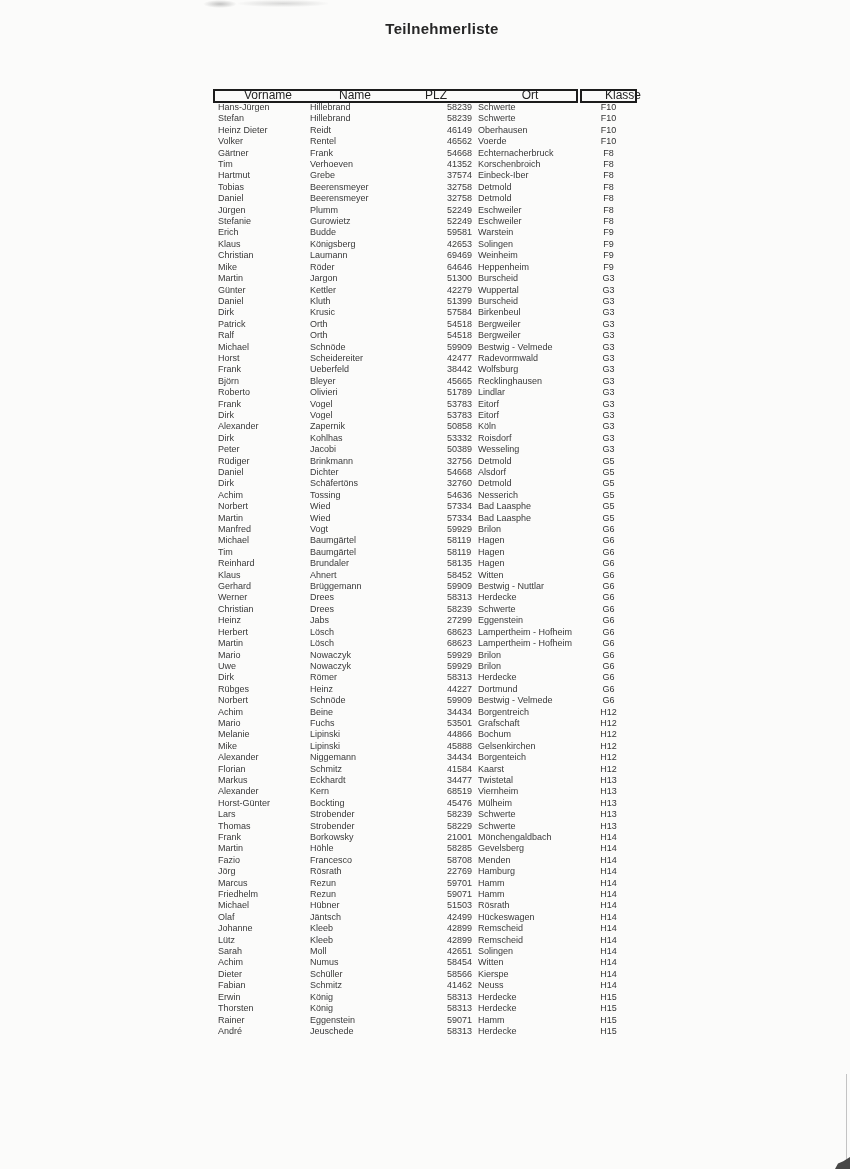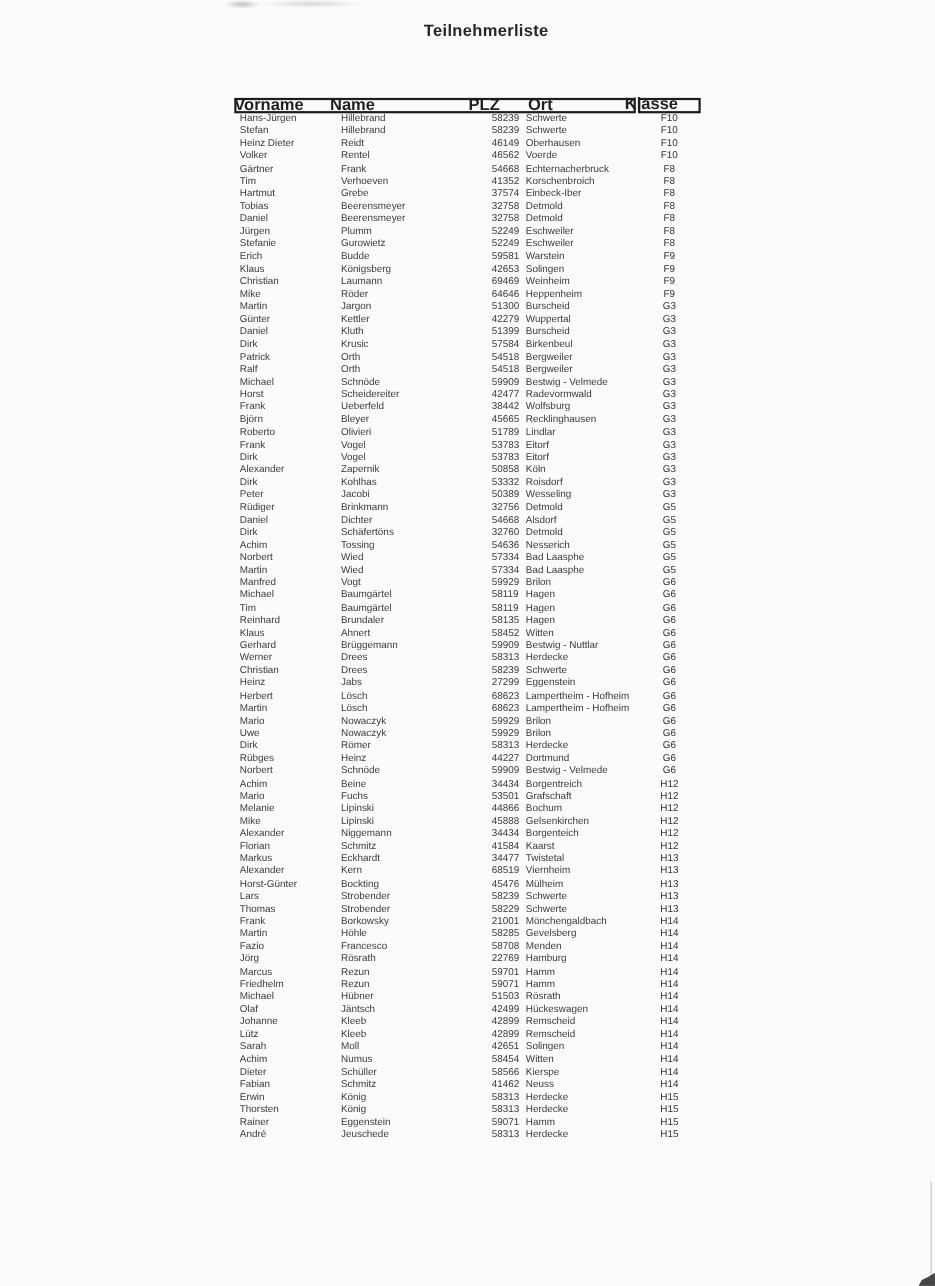--- a/index.html
+++ b/index.html
@@ -51,32 +51,32 @@
     width: 57px;
     height: 14px;
     border: 2px solid #1c1c1c;
     box-sizing: border-box;
     background: #fafaf9;
     text-align: center;
   }
   .hcell {
     position: absolute;
     top: 0;
-    font-size: 15px;
-    font-weight: bold;
+    font-size: 12px;
+    font-weight: normal;
     line-height: 13px;
     color: #1f1f1f;
-    text-align: left;
+    text-align: center;
     white-space: nowrap;
   }
   .h-vorname { left: 213px; width: 110px; }
   .h-name    { left: 300px; width: 110px; }
-  .h-plz     { left: 426px; width: 60px;  }
+  .h-plz     { left: 406px; width: 60px;  }
   .h-ort     { left: 480px; width: 100px; }
-  .h-klasse  { left: 568px; width: 78px; line-height: 12px; }
+  .h-klasse  { left: 584px; width: 78px; line-height: 12px; }
   .table-body {
     position: absolute;
     top: 102px;
     left: 0;
     width: 819px;
   }
   .row {
     position: relative;
     height: 11.42px;
     width: 850px;

